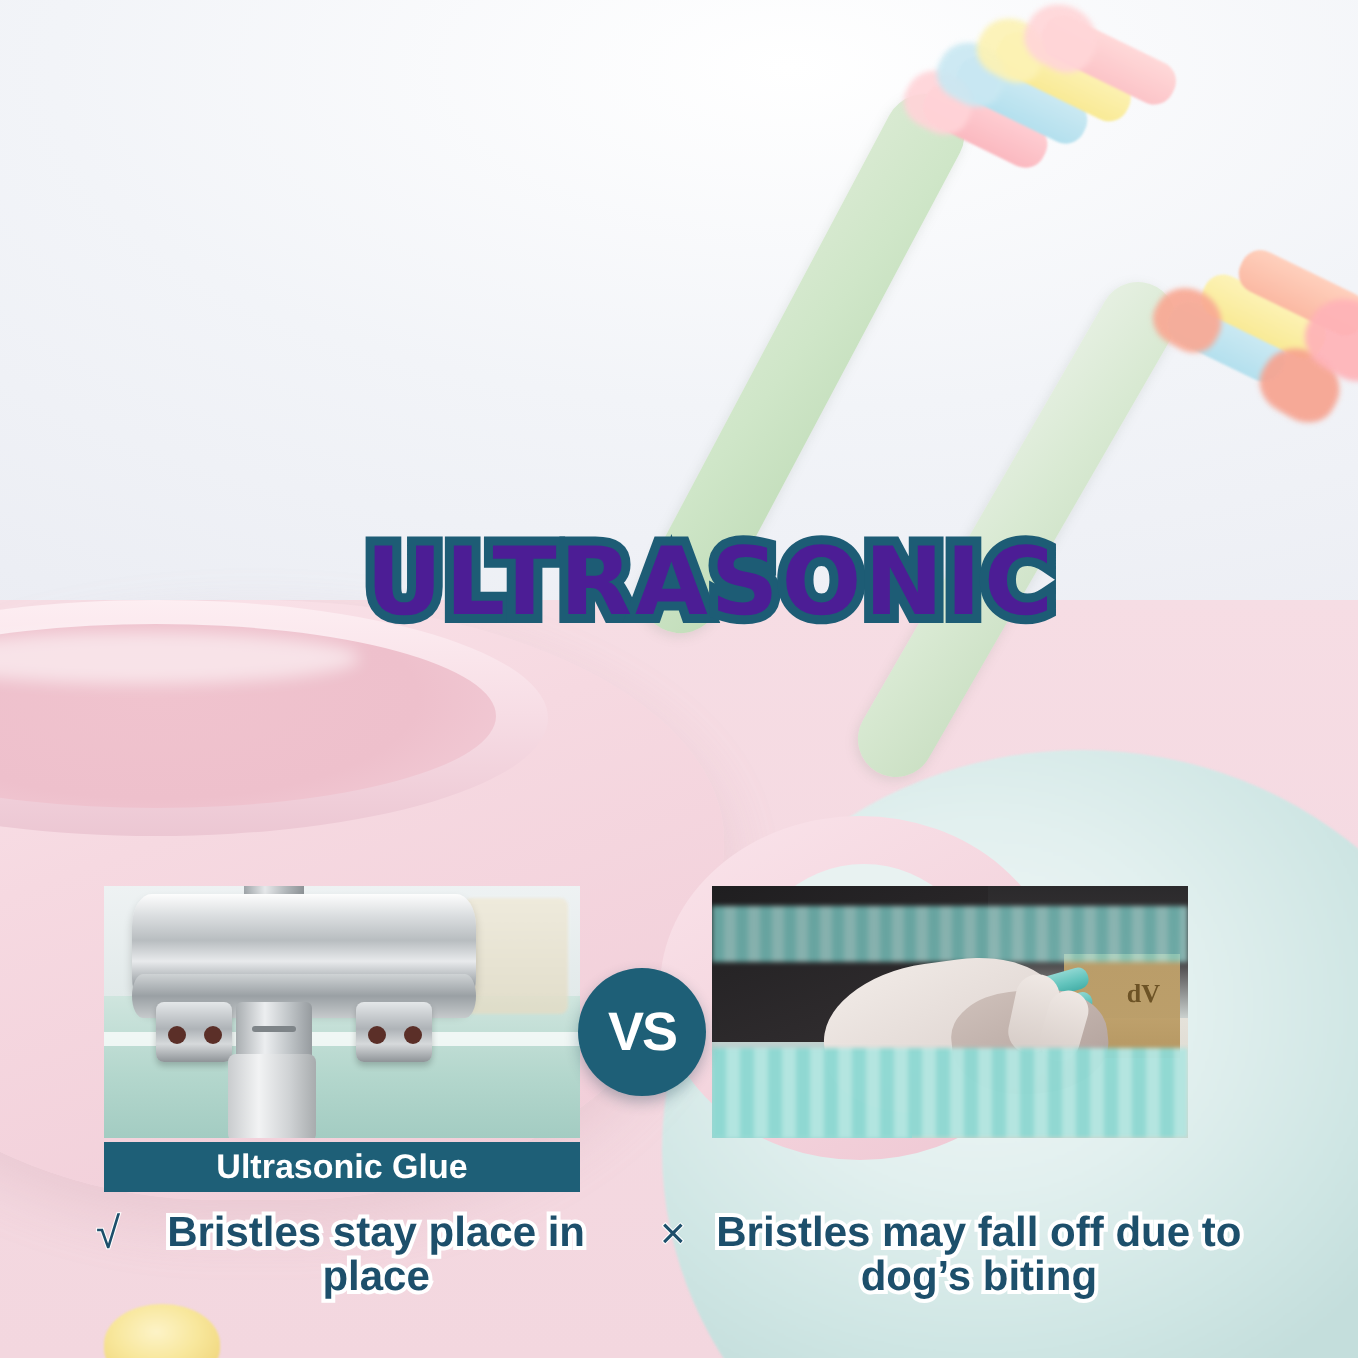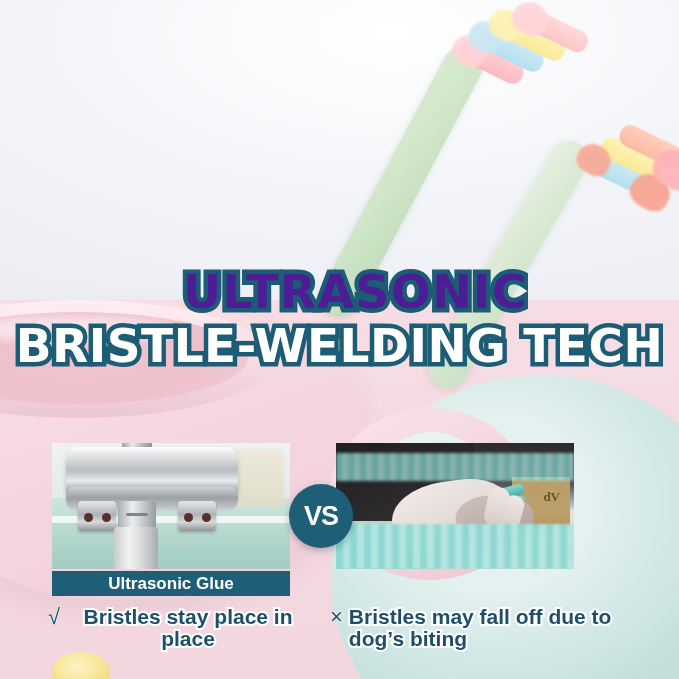--- a/index.html
+++ b/index.html
@@ -83,21 +83,21 @@
   .hl-1{position:absolute;left:16px;top:264px;width:679px;text-align:center;font-size:47px;
         font-family:"DejaVu Sans", sans-serif;font-weight:bold;letter-spacing:1.5px;
         color:#4c1d95;-webkit-text-stroke:9px #1d5c75;paint-order:stroke fill;}
   .hl-2{position:absolute;left:0;top:318px;width:679px;text-align:center;font-size:47px;
         font-family:"DejaVu Sans", sans-serif;font-weight:bold;letter-spacing:0.5px;
         color:#fff;-webkit-text-stroke:9px #1d5c75;paint-order:stroke fill;}
 
   
   .panel{position:absolute;overflow:hidden;background:#cdd6d8;}
   .panel-left{left:52px;top:443px;width:238px;height:126px;}
-  .panel-right{left:336px;top:443px;width:238px;height:126px;}
+  .panel-right{left:356px;top:443px;width:238px;height:126px;}
 
   
   .ml-bg{position:absolute;inset:0;background:linear-gradient(180deg,#e9eef0 0%,#dfe9e8 40%,#bcd9d2 62%,#a9cfc7 100%);}
   .ml-wall{position:absolute;left:0;top:0;width:100%;height:44%;background:linear-gradient(180deg,#eef2f3,#e2eaea);}
   .ml-bench{position:absolute;left:0;top:44%;width:100%;height:56%;
     background:linear-gradient(180deg,#cfe5de 0%,#b4d7cd 55%,#a3ccc2 100%);}
   .ml-bar{position:absolute;left:0;top:58%;width:100%;height:7px;background:rgba(255,255,255,.75);}
   .ml-disc{position:absolute;left:14px;top:4px;width:172px;height:58px;border-radius:10px/16px;
     background:linear-gradient(180deg,#fdfdfd 0%,#dcdfe1 18%,#b8bdc0 40%,#e8eaec 58%,#9da3a7 78%,#cfd3d5 100%);
     box-shadow:0 3px 5px rgba(0,0,0,.18);}
@@ -165,21 +165,21 @@
     color:#1d4f6b;font-weight:bold;font-size:21px;line-height:1.03;
     -webkit-text-stroke:4px #ffffff;paint-order:stroke fill;
   }
   .claim .mark{
     font-size:22px;font-weight:normal;-webkit-text-stroke:1px #ffffff;paint-order:stroke fill;
     line-height:1.0;flex:0 0 auto;
   }
   .claim-left{left:48px;top:606px;width:262px;}
   .claim-right{left:330px;top:606px;width:300px;}
   .claim-left .txt{text-align:center;}
-  .claim-right .txt{}
+  .claim-right .txt{text-align:center;}
 </style>
 </head>
 <body>
 
 <div class="stage">
 
   <div class="bg-top"></div>
   <div class="bg-bottom"></div>
   <div class="teal-blob"></div>
 
@@ -210,21 +210,20 @@
       <div class="br br-blue" style="left:0px;  top:52px; width:62px;height:22px;transform:rotate(-4deg);"></div>
       <div class="br br-yellow" style="left:8px;  top:32px; width:66px;height:22px;transform:rotate(-4deg);"></div>
       <div class="br br-orange" style="left:18px; top:12px; width:68px;height:22px;transform:rotate(-4deg);"></div>
       <div class="tip" style="left:54px; top:46px; width:40px;height:34px;background:#f7a390;"></div>
       <div class="tip" style="left:62px; top:12px; width:44px;height:38px;background:#ffb3b8;"></div>
       <div class="tip" style="left:-8px; top:48px; width:34px;height:30px;background:#f9a994;"></div>
     </div>
   </div>
 
   <div class="hl-1">ULTRASONIC</div>
-  <div class="hl-2">BRISTLE-WELDING TECH</div>
 
   <div class="panel panel-left">
     <div class="ml-bg"></div>
     <div class="ml-wall"></div>
     <div class="ml-bench"></div>
     <div class="ml-bar"></div>
     <div class="ml-right-obj"></div>
     <div class="ml-col"></div>
     <div class="ml-disc"></div>
     <div class="ml-disc2"></div>

